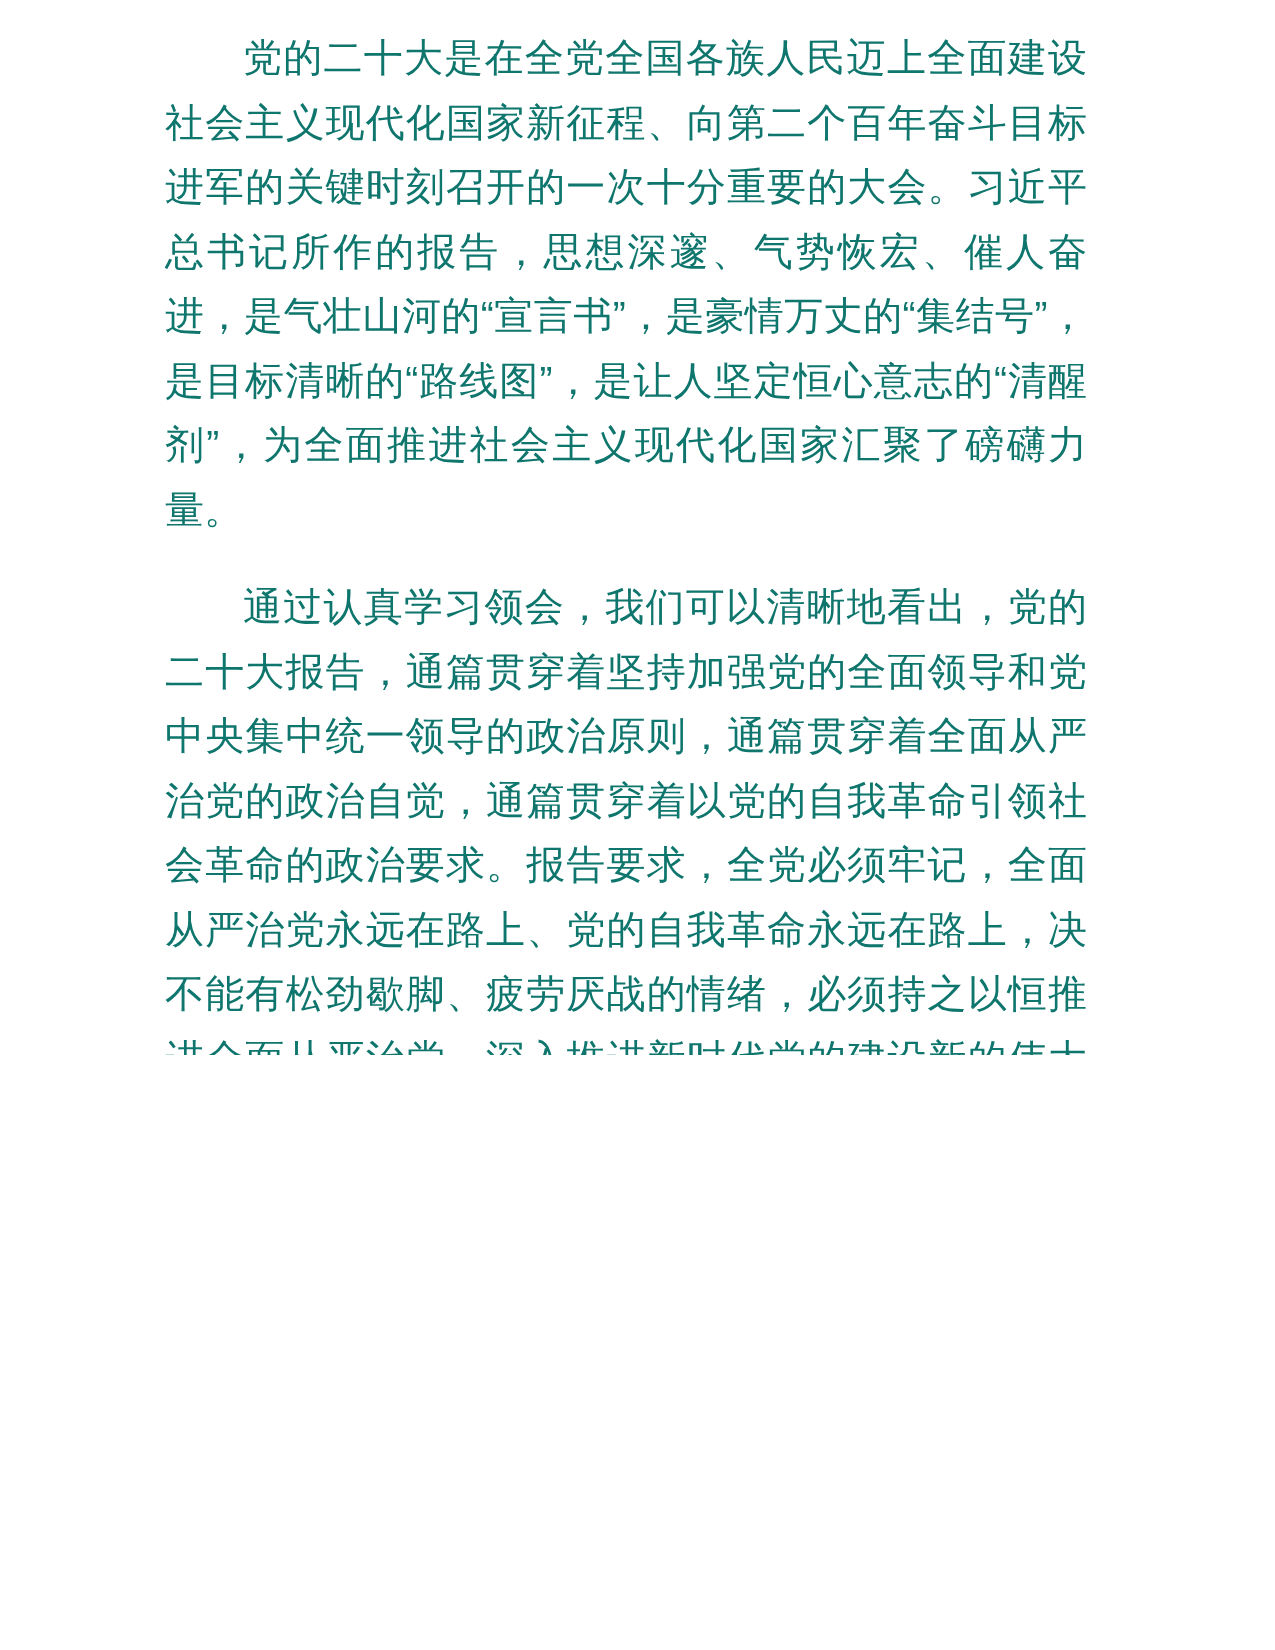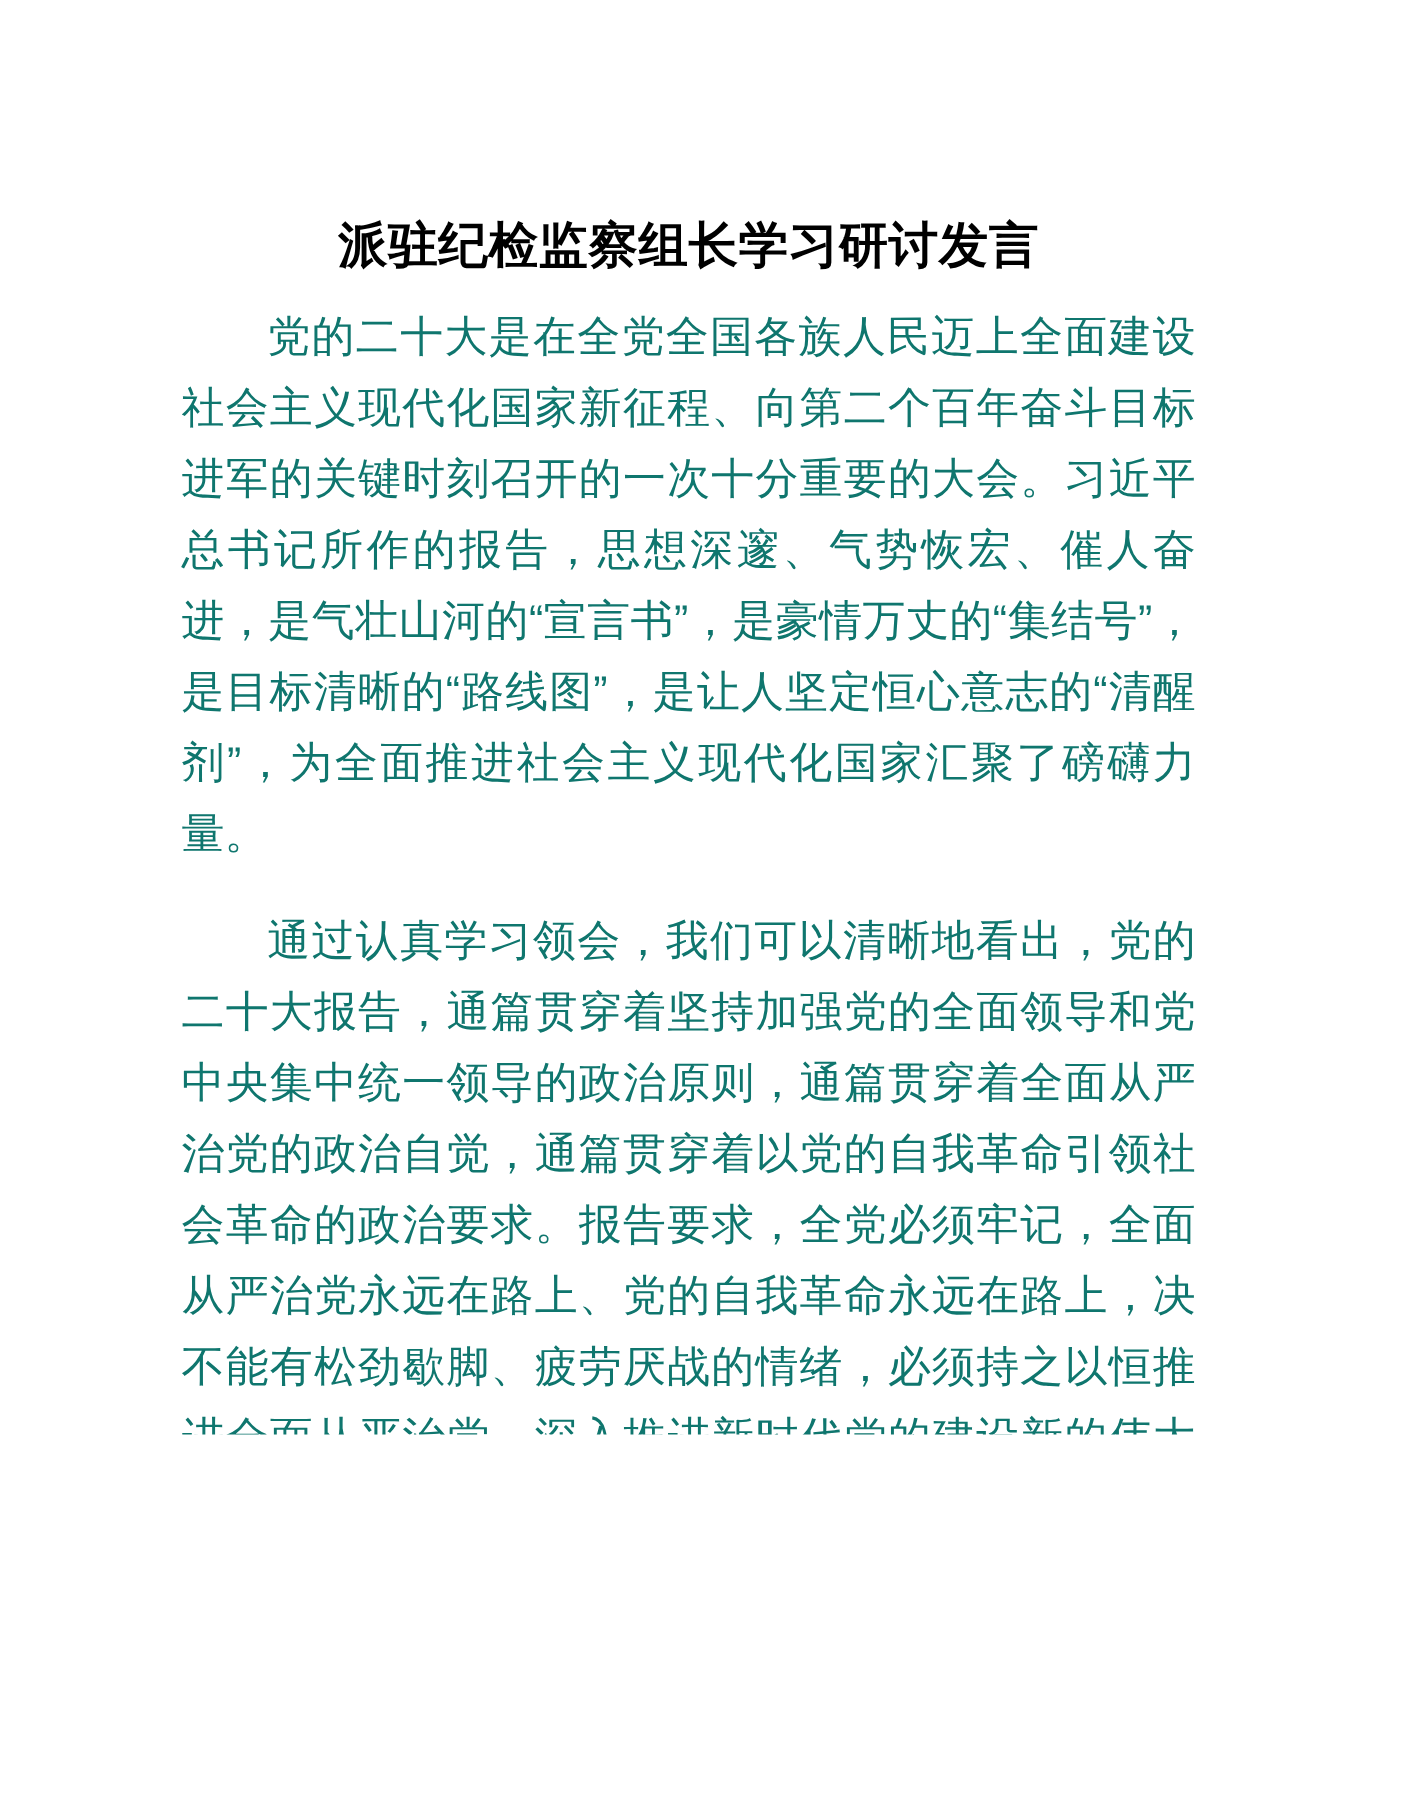--- a/index.html
+++ b/index.html
@@ -56,21 +56,20 @@
     max-height: 480px;
     overflow: hidden;
   }
 </style>
 </head>
 <body>
 
 <div class="page">
   <div class="content">
 
-    <h1 class="doc-title">派驻纪检监察组长学习研讨发言</h1>
 
     <div class="doc-body">
       <p class="para">党的二十大是在全党全国各族人民迈上全面建设社会主义现代化国家新征程、向第二个百年奋斗目标进军的关键时刻召开的一次十分重要的大会。习近平总书记所作的报告，思想深邃、气势恢宏、催人奋进，是气壮山河的“宣言书”，是豪情万丈的“集结号”，是目标清晰的“路线图”，是让人坚定恒心意志的“清醒剂”，为全面推进社会主义现代化国家汇聚了磅礴力量。</p>
       <p class="para clipped">通过认真学习领会，我们可以清晰地看出，党的二十大报告，通篇贯穿着坚持加强党的全面领导和党中央集中统一领导的政治原则，通篇贯穿着全面从严治党的政治自觉，通篇贯穿着以党的自我革命引领社会革命的政治要求。报告要求，全党必须牢记，全面从严治党永远在路上、党的自我革命永远在路上，决不能有松劲歇脚、疲劳厌战的情绪，必须持之以恒推进全面从严治党，深入推进新时代党的建设新的伟大工程，以党的自我革命引领社会革命。报告强调，全面从严治党必须坚持严的基调强化正风肃纪，把握作风建设地区性、行业性、阶段性特点，抓住普遍发生、反复出现的问题深化整治，推进作风建设常态化长效化。报告指出，腐败是危害党的生命力和战斗力的最大毒瘤，反腐败是最彻底的自我革命。只要存在腐败问题产生的土壤和条件，反腐败斗争就一刻不能停，必须永远吹</p>
     </div>
 
   </div>
 </div>
 
 </body></html>

